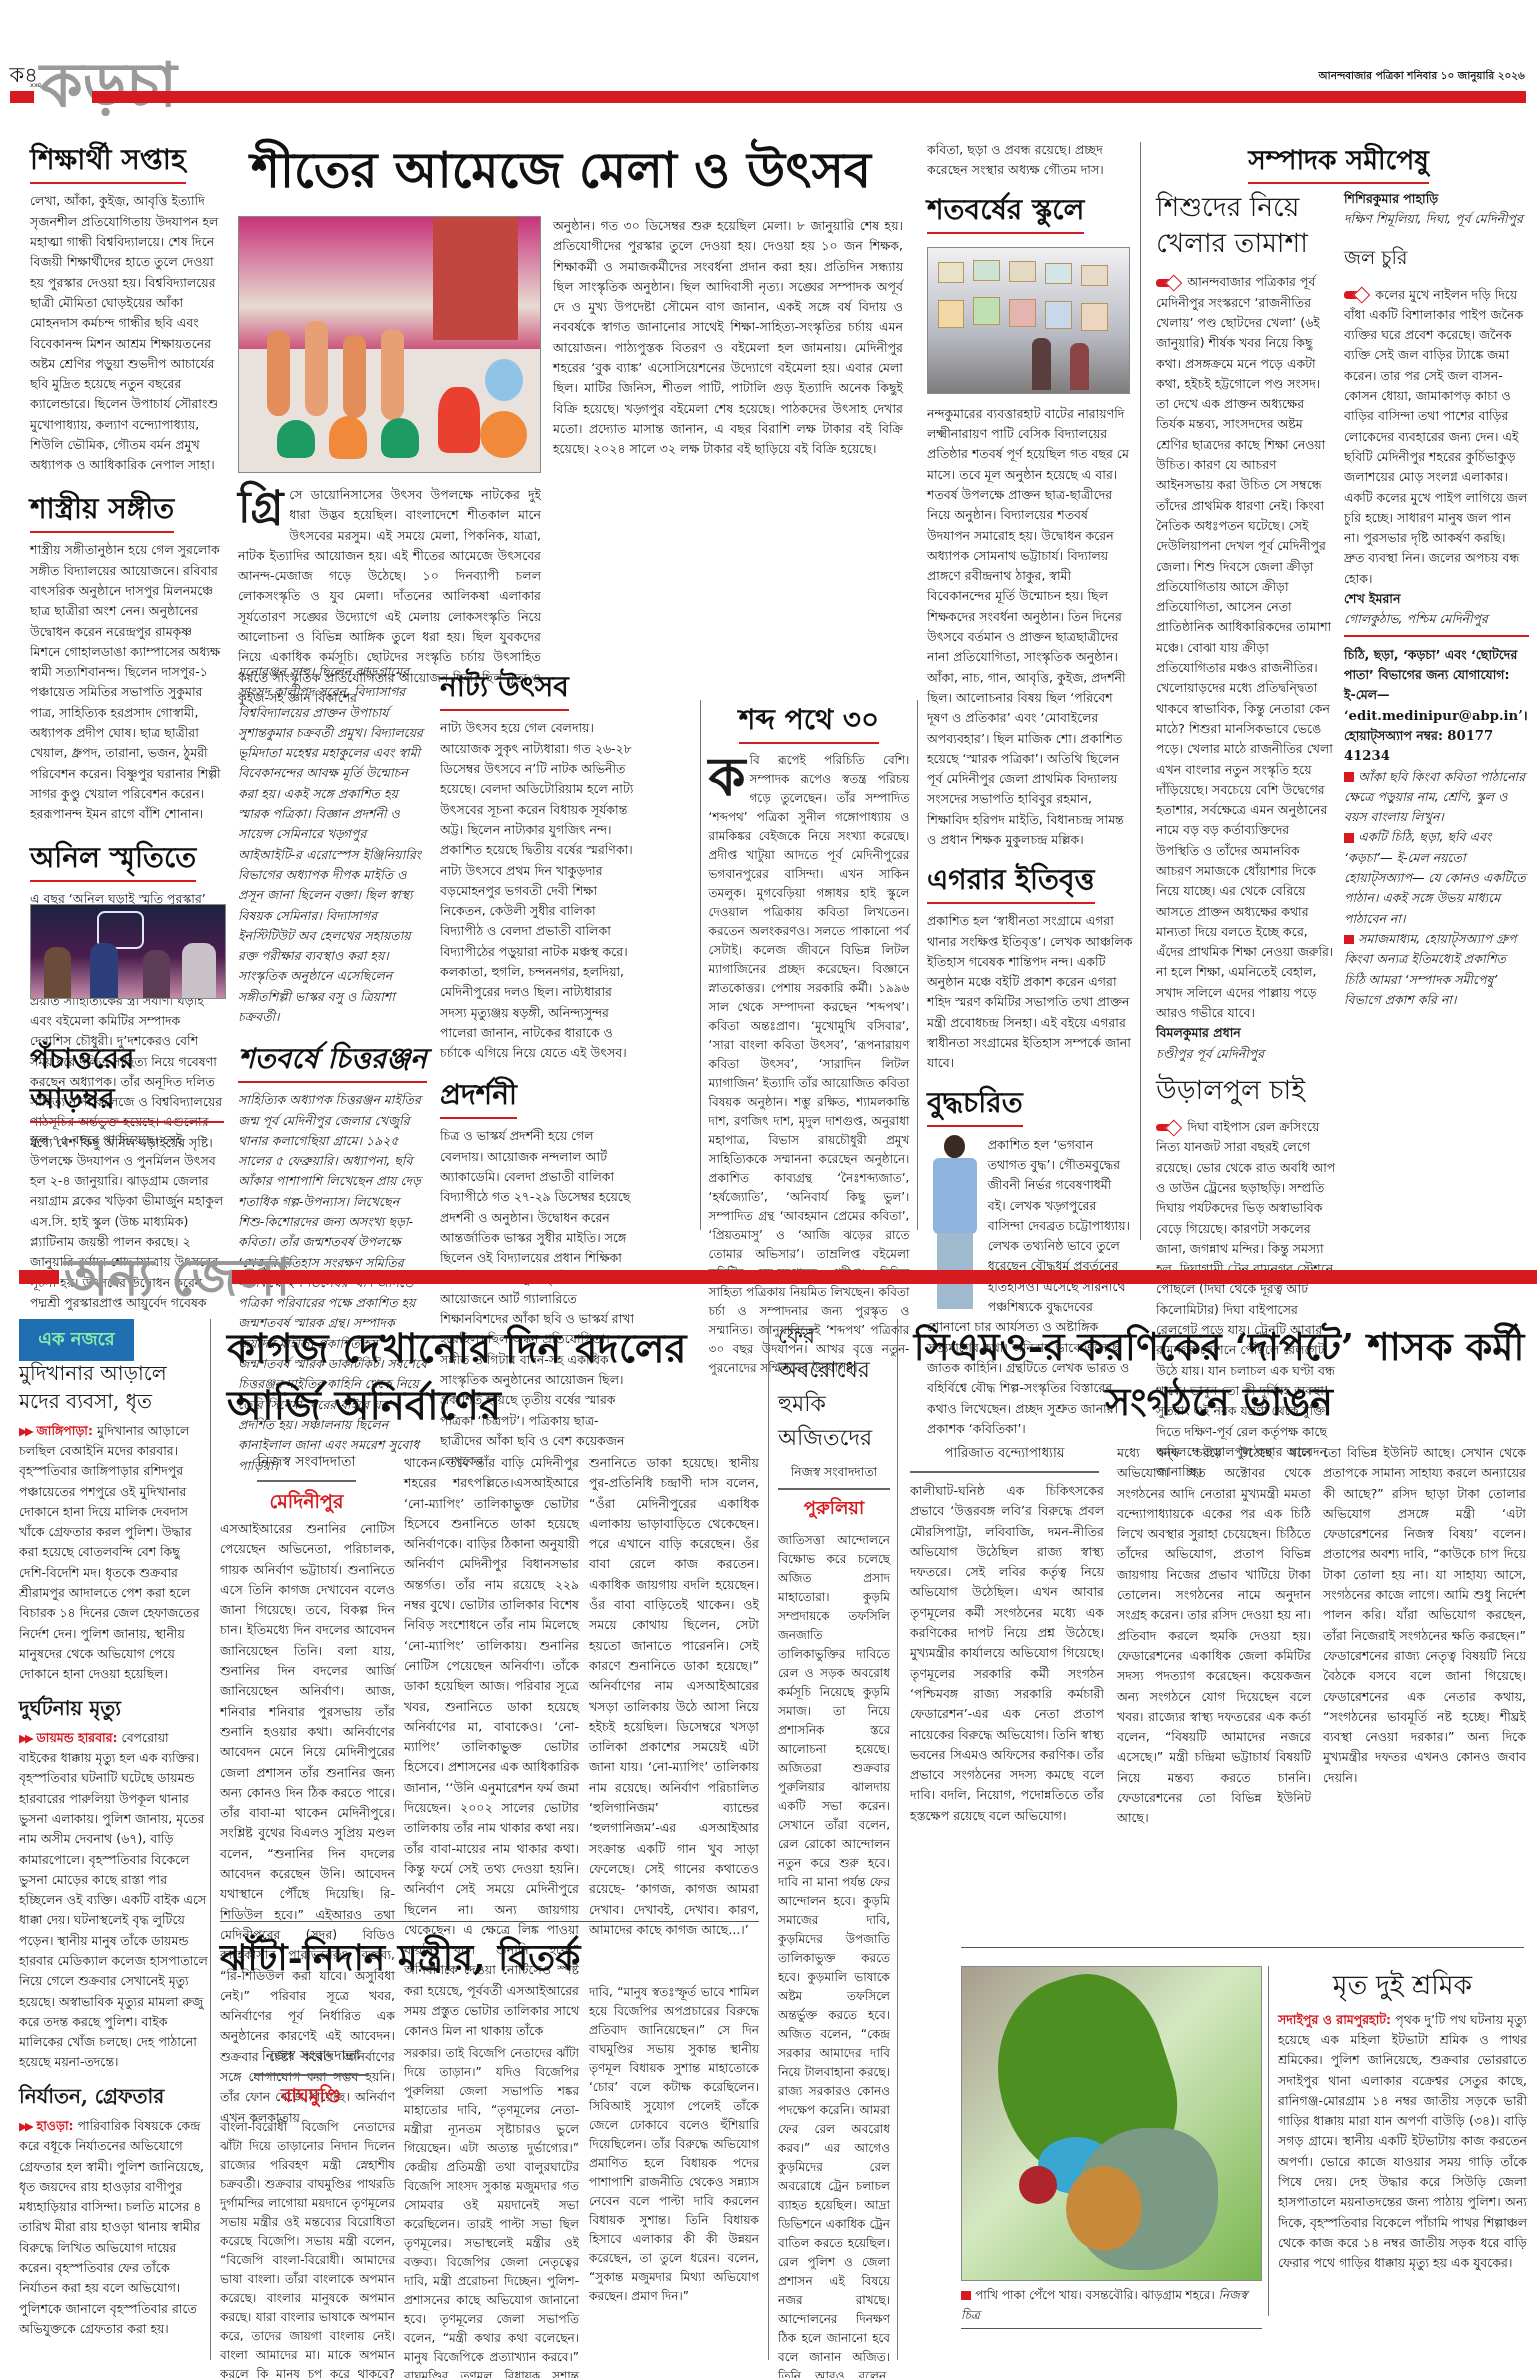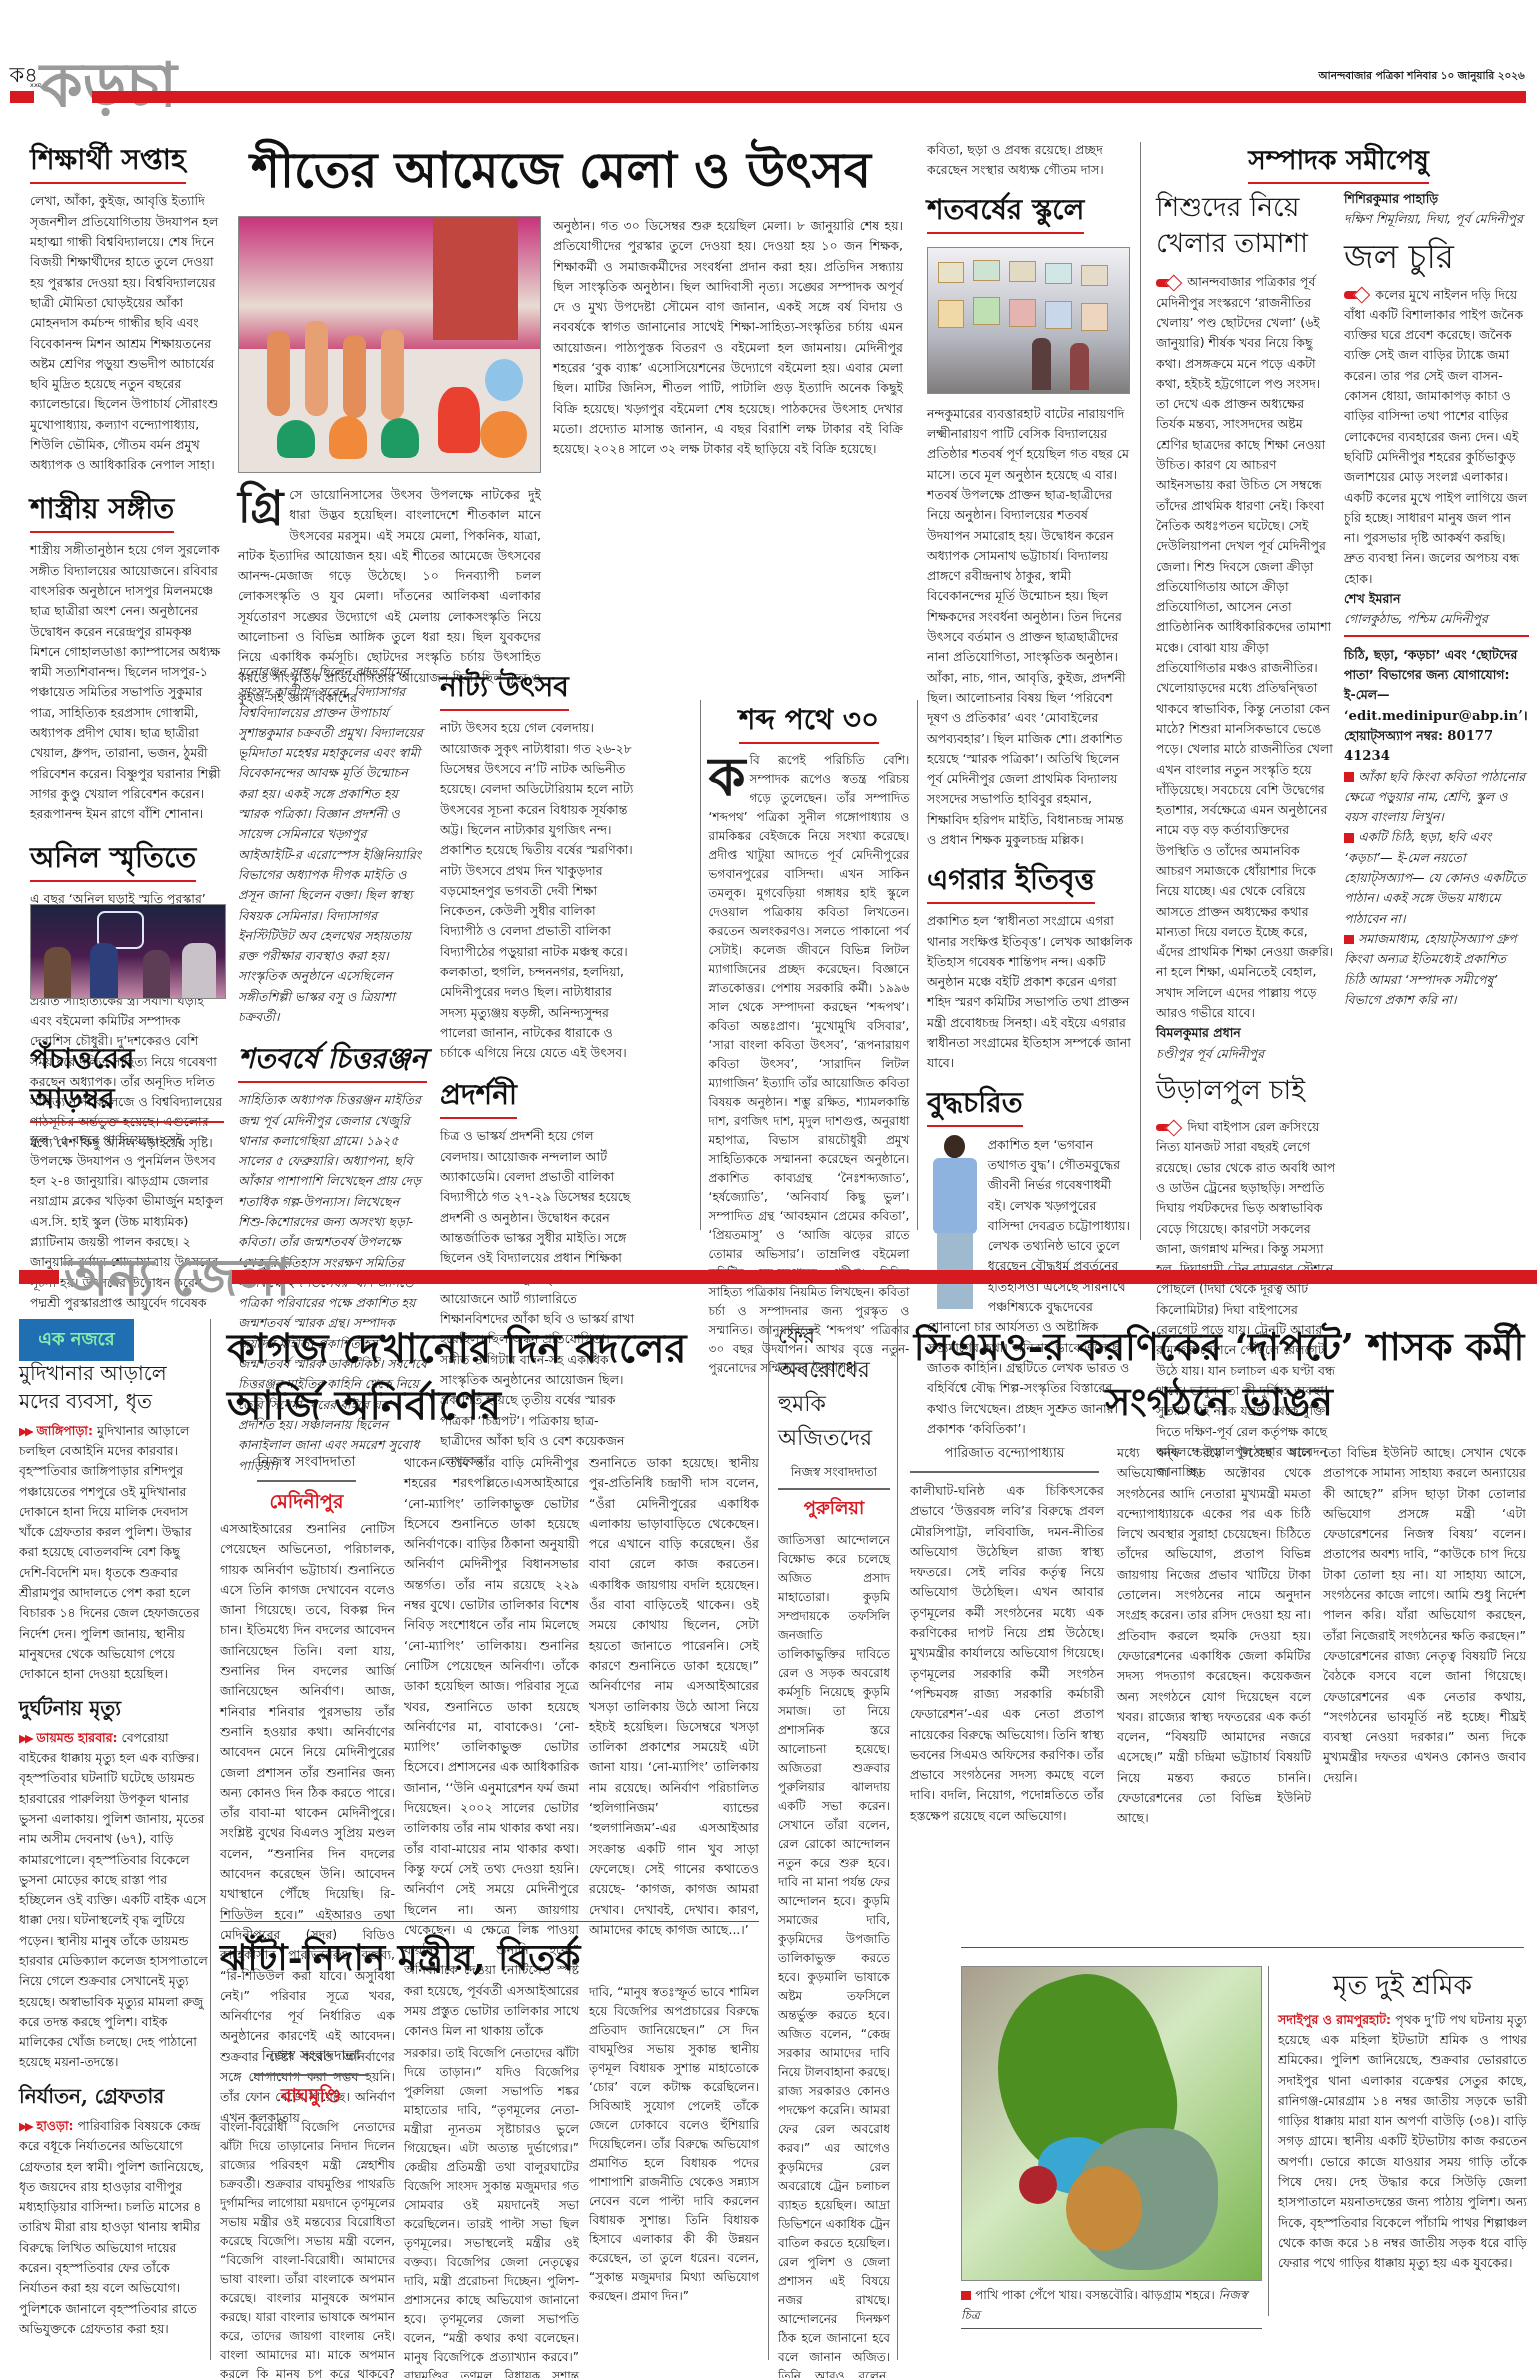--- a/index.html
+++ b/index.html
@@ -147,21 +147,21 @@
   <div style="font-family:'DejaVu Serif',serif;font-size:26.5px;line-height:36px;margin-bottom:11.4px;">শিশুদের নিয়ে খেলার তামাশা</div>
   <div class="txt"><span class="arrow-key"></span><span>আনন্দবাজার পত্রিকার পূর্ব মেদিনীপুর সংস্করণে ‘রাজনীতির খেলায়’ পণ্ড ছোটদের খেলা’ (৬ই জানুয়ারি) শীর্ষক খবর নিয়ে কিছু কথা। প্রসঙ্গক্রমে মনে পড়ে একটা কথা, হইচই হট্টগোলে পণ্ড সংসদ। তা দেখে এক প্রাক্তন অধ্যক্ষের তির্যক মন্তব্য, সাংসদদের অষ্টম শ্রেণির ছাত্রদের কাছে শিক্ষা নেওয়া উচিত। কারণ যে আচরণ আইনসভায় করা উচিত সে সম্বন্ধে তাঁদের প্রাথমিক ধারণা নেই। কিংবা নৈতিক অধঃপতন ঘটেছে। সেই দেউলিয়াপনা দেখল পূর্ব মেদিনীপুর জেলা। শিশু দিবসে জেলা ক্রীড়া প্রতিযোগিতায় আসে ক্রীড়া প্রতিযোগিতা, আসেন নেতা প্রাতিষ্ঠানিক আধিকারিকদের তামাশা মঞ্চে। বোঝা যায় ক্রীড়া প্রতিযোগিতার মঞ্চও রাজনীতির। খেলোয়াড়দের মধ্যে প্রতিদ্বন্দ্বিতা থাকবে স্বাভাবিক, কিন্তু নেতারা কেন মাঠে? শিশুরা মানসিকভাবে ভেঙে পড়ে। খেলার মাঠে রাজনীতির খেলা এখন বাংলার নতুন সংস্কৃতি হয়ে দাঁড়িয়েছে। সবচেয়ে বেশি উদ্বেগের হতাশার, সর্বক্ষেত্রে এমন অনুষ্ঠানের নামে বড় বড় কর্তাব্যক্তিদের উপস্থিতি ও তাঁদের অমানবিক আচরণ সমাজকে ধোঁয়াশার দিকে নিয়ে যাচ্ছে। এর থেকে বেরিয়ে আসতে প্রাক্তন অধ্যক্ষের কথার মান্যতা দিয়ে বলতে ইচ্ছে করে, এঁদের প্রাথমিক শিক্ষা নেওয়া জরুরি। না হলে শিক্ষা, এমনিতেই বেহাল, সখাদ সলিলে এদের পাল্লায় পড়ে আরও গভীরে যাবে।</span></div>
   <div class="bold txt">বিমলকুমার প্রধান</div>
   <div class="italic txt">চণ্ডীপুর পূর্ব মেদিনীপুর</div>
   <div style="font-family:'DejaVu Serif',serif;font-size:26.5px;line-height:36px;margin:7.6px 0 9.5px;">উড়ালপুল চাই</div>
   <div class="txt"><span class="arrow-key"></span><span>দিঘা বাইপাস রেল ক্রসিংয়ে নিত্য যানজট সারা বছরই লেগে রয়েছে। ভোর থেকে রাত অবধি আপ ও ডাউন ট্রেনের ছড়াছড়ি। সম্প্রতি দিঘায় পর্যটকদের ভিড় অস্বাভাবিক বেড়ে গিয়েছে। কারণটা সকলের জানা, জগন্নাথ মন্দির। কিন্তু সমস্যা হল, দিঘাগামী ট্রেন রামনগর স্টেশনে পৌঁছলে (দিঘা থেকে দূরত্ব আট কিলোমিটার) দিঘা বাইপাসের রেলগেট পড়ে যায়। ট্রেনটি আবার রামনগর স্টেশনে পৌঁছলে রেলগেট উঠে যায়। যান চলাচল এক ঘণ্টা বন্ধ থাকে। ভাবুন তো কী দুর্বিষহ অবস্থা! সুতরাং এই নরক যন্ত্রণা থেকে মুক্তি দিতে দক্ষিণ-পূর্ব রেল কর্তৃপক্ষ কাছে অবিলম্বে উড়ালপুল করার আবেদন জানাচ্ছি।</span></div>
 </div>
 <div class="abs" style="left:1344px;top:189px;width:185px;">
   <div class="bold txt">শিশিরকুমার পাহাড়ি</div>
   <div class="italic txt">দক্ষিণ শিমূলিয়া, দিঘা, পূর্ব মেদিনীপুর</div>
-  <div style="font-family:'DejaVu Serif',serif;font-size:33px;line-height:36px;margin:9.5px 0 9.5px;">জল চুরি</div>
+  <div style="font-family:'DejaVu Serif',serif;font-size:19px;line-height:36px;margin:9.5px 0 9.5px;">জল চুরি</div>
   <div class="txt"><span class="arrow-key"></span><span>কলের মুখে নাইলন দড়ি দিয়ে বাঁধা একটি বিশালাকার পাইপ জনৈক ব্যক্তির ঘরে প্রবেশ করেছে। জনৈক ব্যক্তি সেই জল বাড়ির ট্যাঙ্কে জমা করেন। তার পর সেই জল বাসন-কোসন ধোয়া, জামাকাপড় কাচা ও বাড়ির বাসিন্দা তথা পাশের বাড়ির লোকেদের ব্যবহারের জন্য দেন। এই ছবিটি মেদিনীপুর শহরের কুর্চিভাকুড় জলাশয়ের মোড় সংলগ্ন এলাকার। একটি কলের মুখে পাইপ লাগিয়ে জল চুরি হচ্ছে। সাধারণ মানুষ জল পান না। পুরসভার দৃষ্টি আকর্ষণ করছি। দ্রুত ব্যবস্থা নিন। জলের অপচয় বন্ধ হোক।</span></div>
   <div class="bold txt">শেখ ইমরান</div>
   <div class="italic txt">গোলকুঠাভ, পশ্চিম মেদিনীপুর</div>
   <div style="height:1.9px;background:#d71920;margin:5.7px 0 7.6px;"></div>
   <div class="txt bold">চিঠি, ছড়া, ‘কড়চা’ এবং ‘ছোটদের পাতা’ বিভাগের জন্য যোগাযোগ:</div>
   <div class="txt bold"><span>ই-মেল—</span> <span style="font-family:'DejaVu Serif',serif;font-size:13.2px;">‘edit.medinipur@abp.in’।</span></div>
   <div class="txt bold"><span>হোয়াট্‌সঅ্যাপ নম্বর:</span> <span style="font-family:'DejaVu Serif',serif;font-size:13.2px;">80177 41234</span></div>
   <div class="txt italic"><span class="bullet-red"></span><span>আঁকা ছবি কিংবা কবিতা পাঠানোর ক্ষেত্রে পড়ুয়ার নাম, শ্রেণি, স্কুল ও বয়স বাংলায় লিখুন।</span></div>
   <div class="txt italic"><span class="bullet-red"></span><span>একটি চিঠি, ছড়া, ছবি এবং ‘কড়চা’— ই-মেল নয়তো হোয়াট্‌সঅ্যাপ— যে কোনও একটিতে পাঠান। একই সঙ্গে উভয় মাধ্যমে পাঠাবেন না।</span></div>
   <div class="txt italic"><span class="bullet-red"></span><span>সমাজমাধ্যম, হোয়াট্‌সঅ্যাপ গ্রুপ কিংবা অন্যত্র ইতিমধ্যেই প্রকাশিত চিঠি আমরা ‘সম্পাদক সমীপেষু’ বিভাগে প্রকাশ করি না।</span></div>

